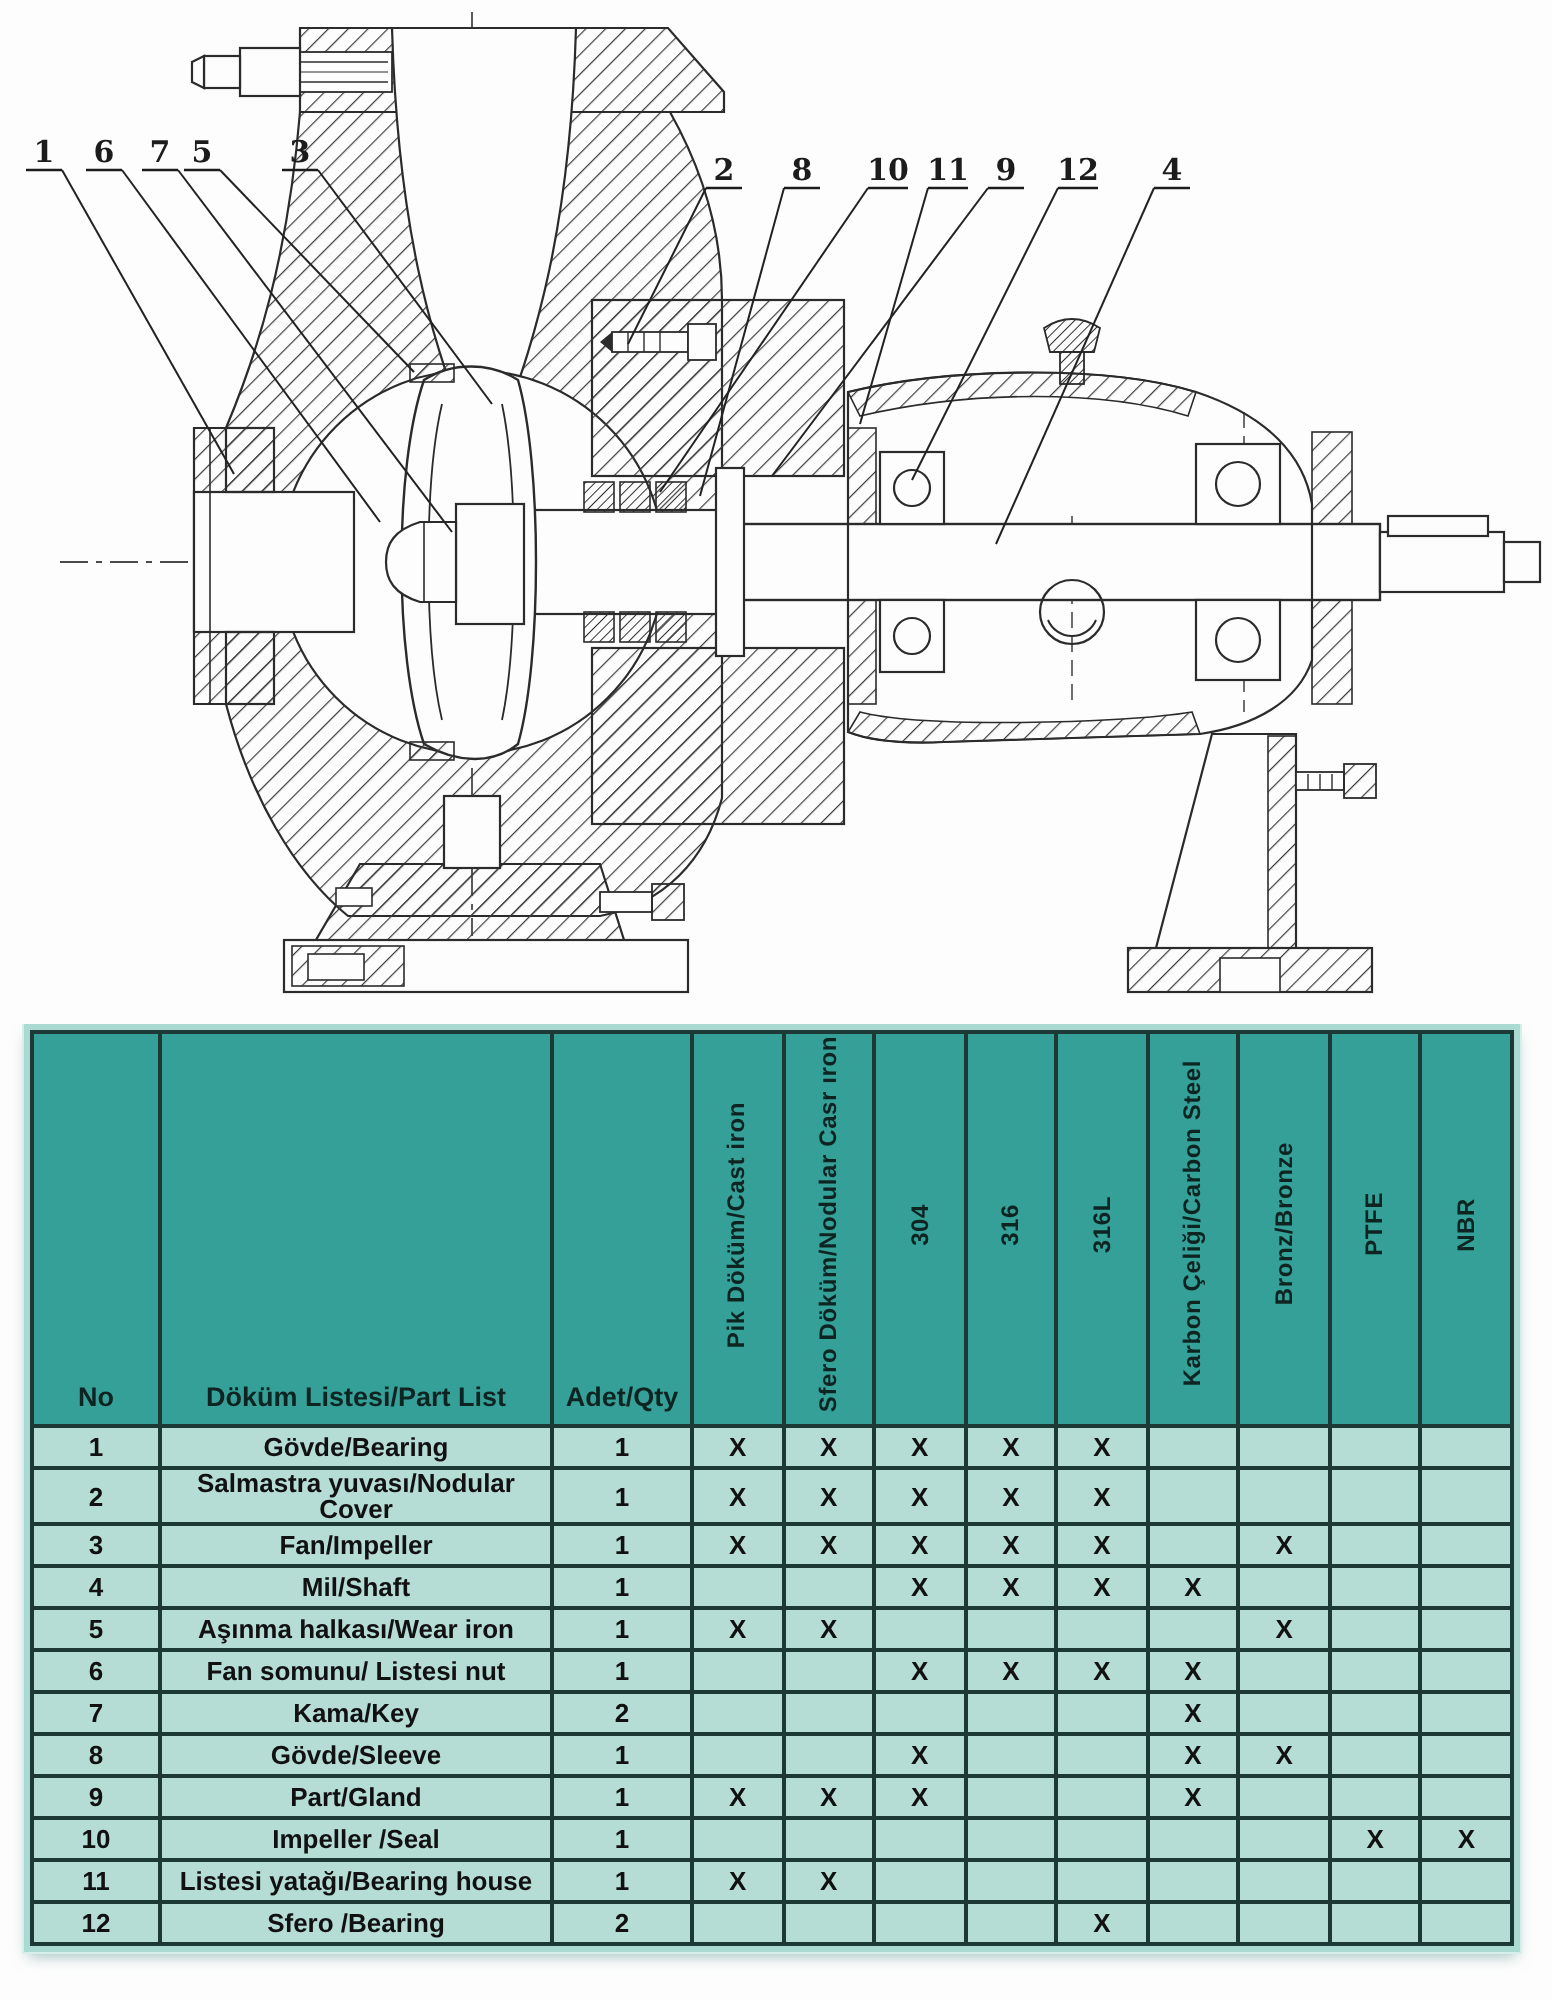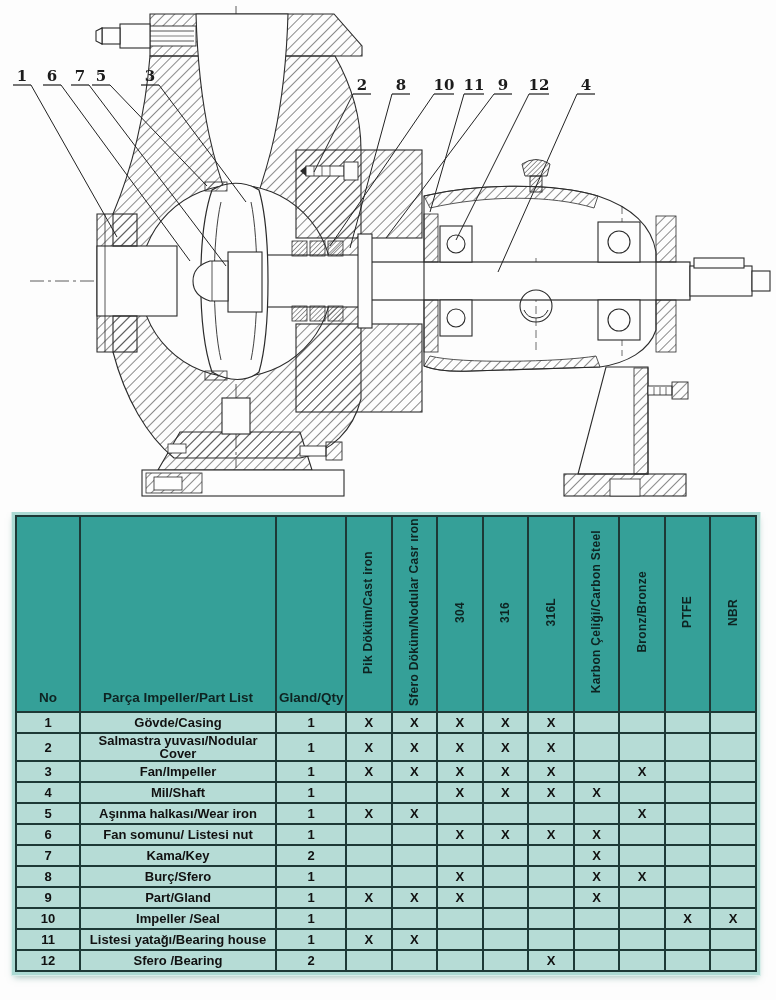--- a/index.html
+++ b/index.html
@@ -228,37 +228,37 @@
           <col>
           <col>
           <col>
           <col>
           <col>
           <col>
         </colgroup>
       <thead>
         <tr id="header-row">
           <th class="hz">No</th>
-          <th class="hz">Parça Impeller/Part List</th>
-          <th class="hz">Gland/Qty</th>
+          <th class="hz">Döküm Listesi/Part List</th>
+          <th class="hz">Adet/Qty</th>
         <th class="rot"><span class="vtext">Pik Döküm/Cast iron</span></th>
             <th class="rot"><span class="vtext">Sfero Döküm/Nodular Casr ıron</span></th>
             <th class="rot"><span class="vtext">304</span></th>
             <th class="rot"><span class="vtext">316</span></th>
             <th class="rot"><span class="vtext">316L</span></th>
             <th class="rot"><span class="vtext">Karbon Çeliği/Carbon Steel</span></th>
             <th class="rot"><span class="vtext">Bronz/Bronze</span></th>
             <th class="rot"><span class="vtext">PTFE</span></th>
             <th class="rot"><span class="vtext">NBR</span></th>
           </tr>
       </thead>
       <tbody id="table-body">
           <tr>
             <td>1</td>
-            <td>Gövde/Casing</td>
+            <td>Gövde/Bearing</td>
             <td>1</td>
             <td>X</td>
             <td>X</td>
             <td>X</td>
             <td>X</td>
             <td>X</td>
             <td></td>
             <td></td>
             <td></td>
             <td></td>
@@ -342,21 +342,21 @@
             <td></td>
             <td></td>
             <td></td>
             <td>X</td>
             <td></td>
             <td></td>
             <td></td>
           </tr>
           <tr>
             <td>8</td>
-            <td>Burç/Sfero</td>
+            <td>Gövde/Sleeve</td>
             <td>1</td>
             <td></td>
             <td></td>
             <td>X</td>
             <td></td>
             <td></td>
             <td>X</td>
             <td>X</td>
             <td></td>
             <td></td>

